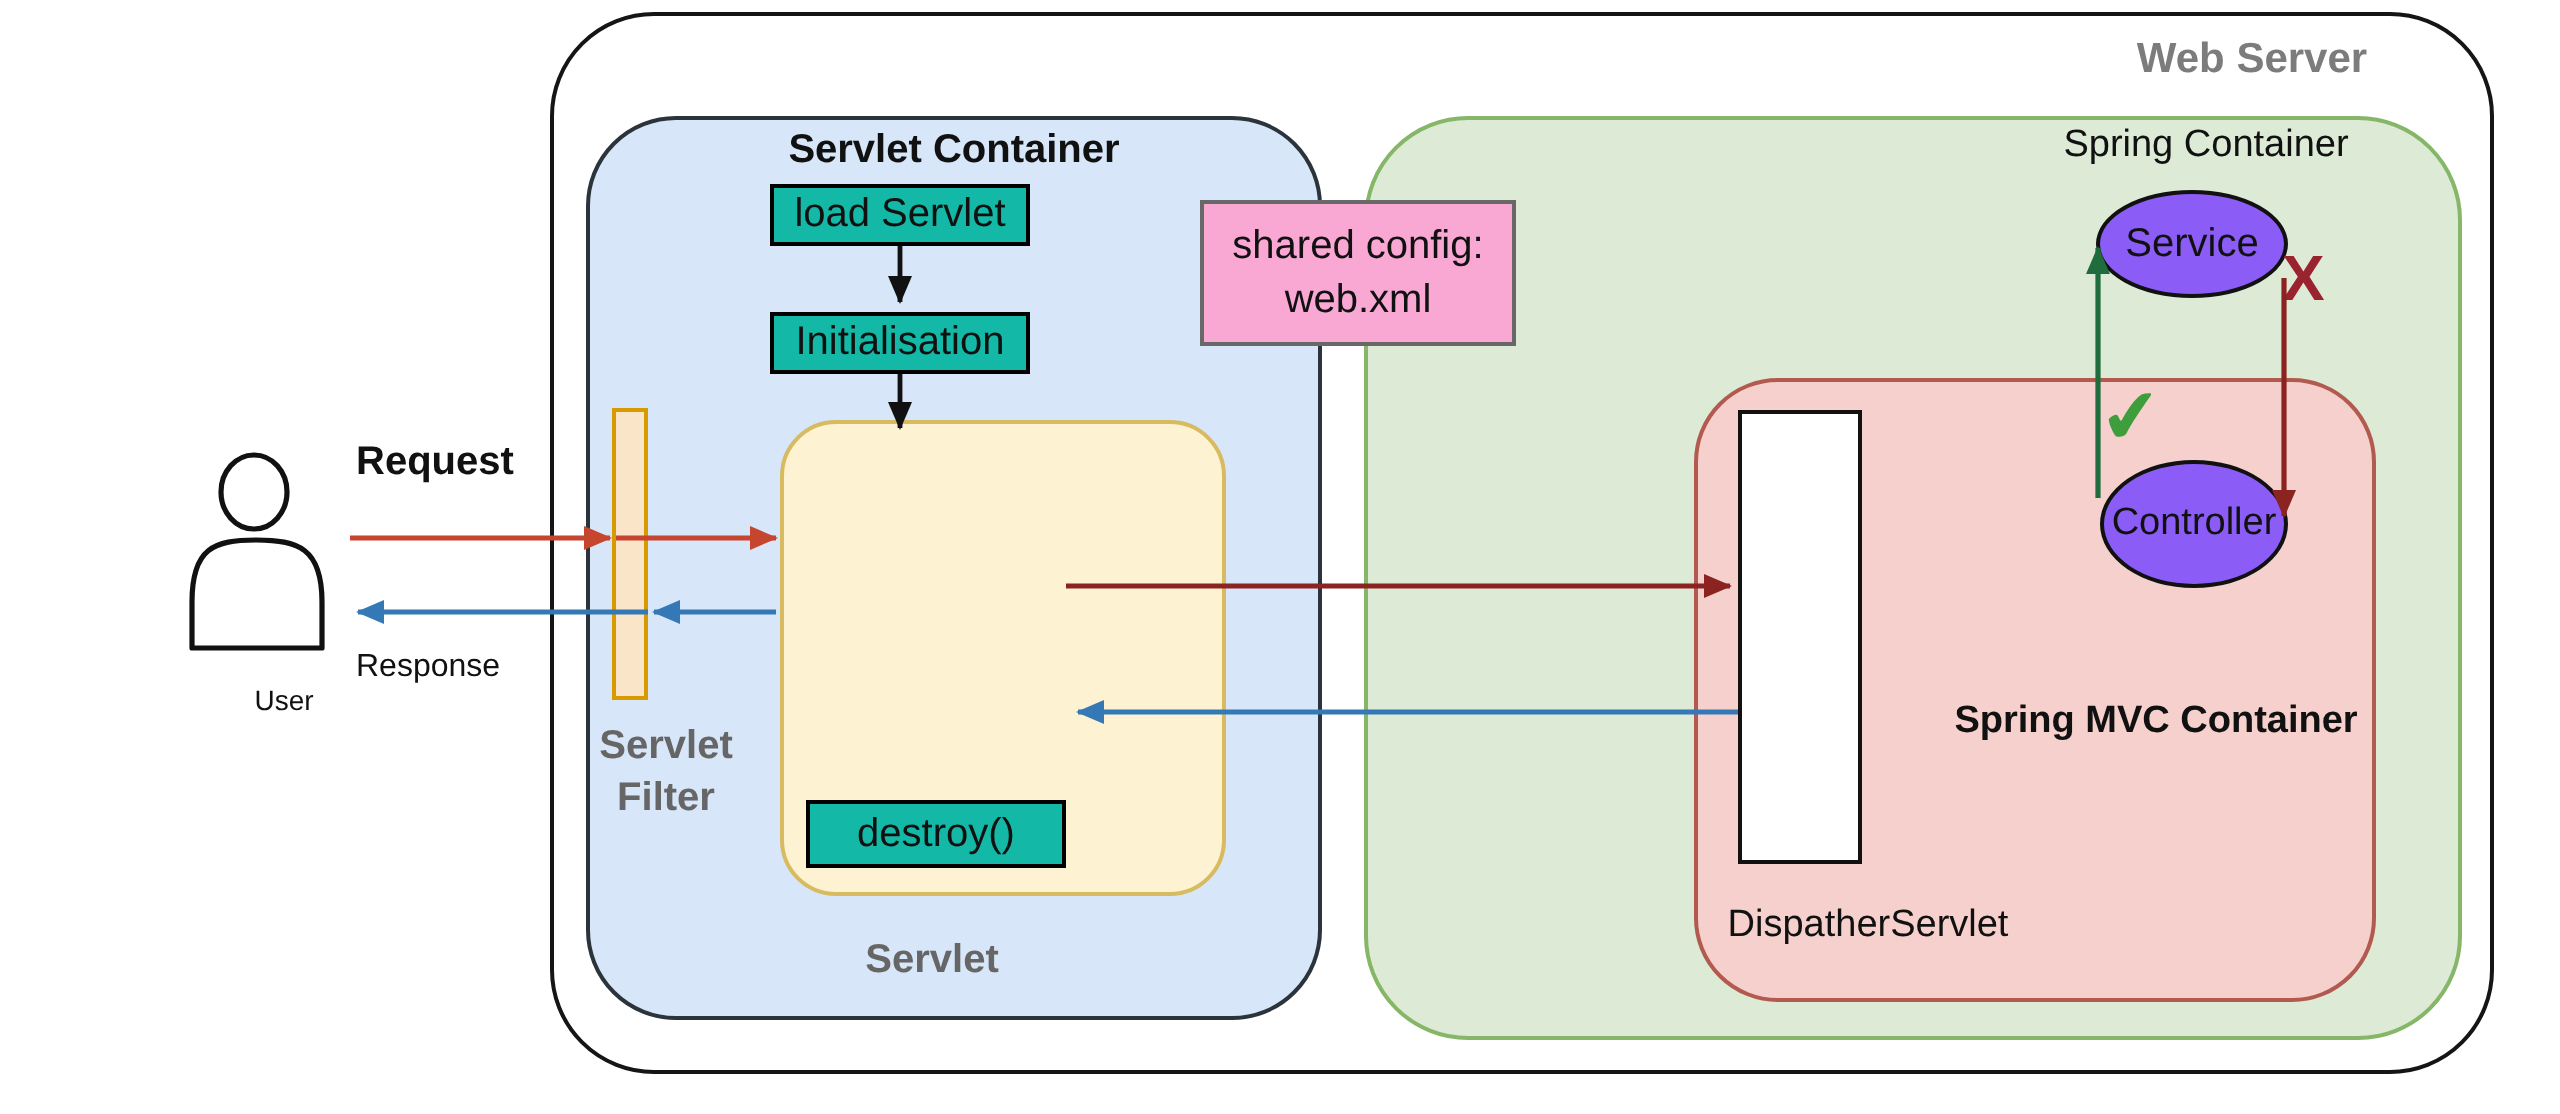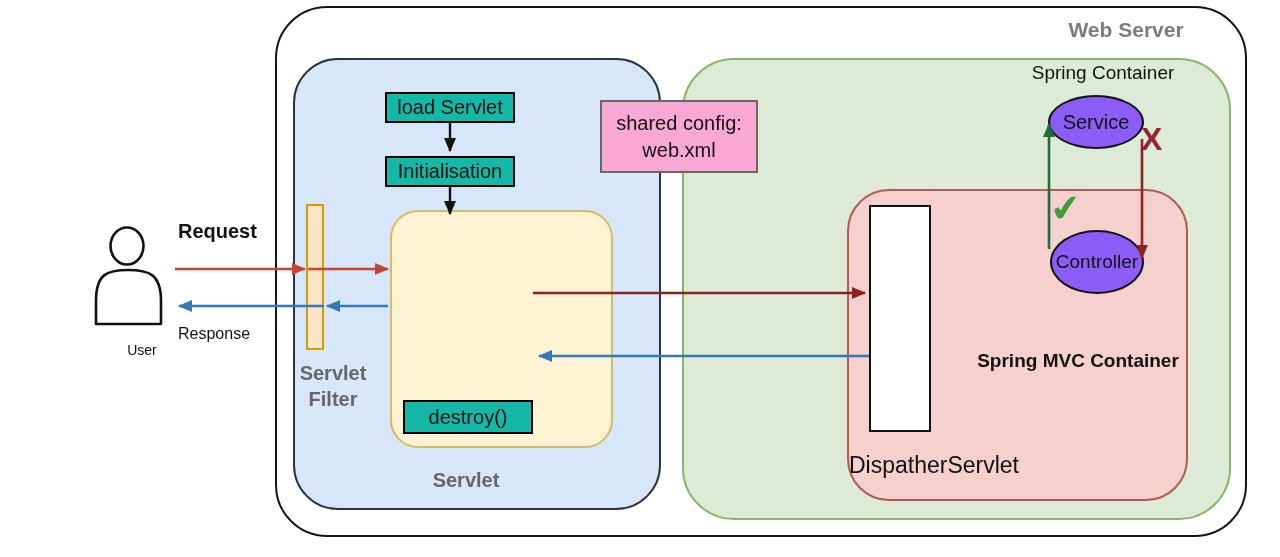--- a/index.html
+++ b/index.html
@@ -26,21 +26,21 @@
                        border:2px solid #d8bb60; border-radius:28px; z-index:3; }
   .filter-bar        { left:306px; top:204px; width:18px; height:146px; background:#fae5c8;
                        border:2px solid #d79b00; z-index:3; }
 
   
   .servlet-container-title { left:377px; top:64px; width:200px; font-weight:bold; font-size:20px; z-index:4; }
   .spring-container-title  { left:1023px; top:62px; width:160px; font-size:19px; z-index:4; }
   .mvc-title        { left:968px; top:350px; width:220px; font-weight:bold; font-size:19px; z-index:4; }
   .servlet-lbl      { left:416px; top:469px; width:100px; font-weight:bold; font-size:20px; color:#666; z-index:4; }
   .filter-lbl       { left:292px; top:360px; width:82px; font-weight:bold; font-size:20px; color:#666; line-height:26px; z-index:4; }
-  .dispatcher-lbl   { left:844px; top:452px; width:180px; font-size:23px; z-index:4; }
+  .dispatcher-lbl   { left:844px; top:452px; width:180px; font-size:19px; z-index:4; }
   .user-lbl         { left:102px; top:342px; width:80px; font-size:14px; z-index:4; }
   .request-lbl      { left:178px; top:220px; font-weight:bold; font-size:20px; z-index:4; }
   .response-lbl     { left:178px; top:325px; font-weight:normal; font-size:16px; z-index:4; }
 
   
   .wbox { background:#14b8a6; border:2px solid #000; font-size:20px; z-index:4; }
   .load-box    { left:385px; top:92px;  width:130px; height:31px; }
   .initial-box { left:385px; top:156px; width:130px; height:31px; }
   .init-box    { left:403px; top:228px; width:130px; height:34px; }
   .service-box { left:403px; top:278px; width:130px; height:104px; font-size:19px;
@@ -64,20 +64,21 @@
 </style>
 </head>
 <body>
 
 <div class="canvas">
 
   <div class="abs outer"></div>
   <div class="lbl tc web-server-title">Web Server</div>
 
   <div class="abs servlet-container"></div>
+  <div class="lbl tc servlet-container-title">Servlet Container</div>
 
   <div class="abs spring-container"></div>
   <div class="lbl tc spring-container-title">Spring Container</div>
 
   <div class="abs mvc-container"></div>
   <div class="lbl tc mvc-title">Spring MVC Container</div>
 
   <div class="abs servlet-yellow"></div>
   <div class="lbl tc servlet-lbl">Servlet</div>
 

